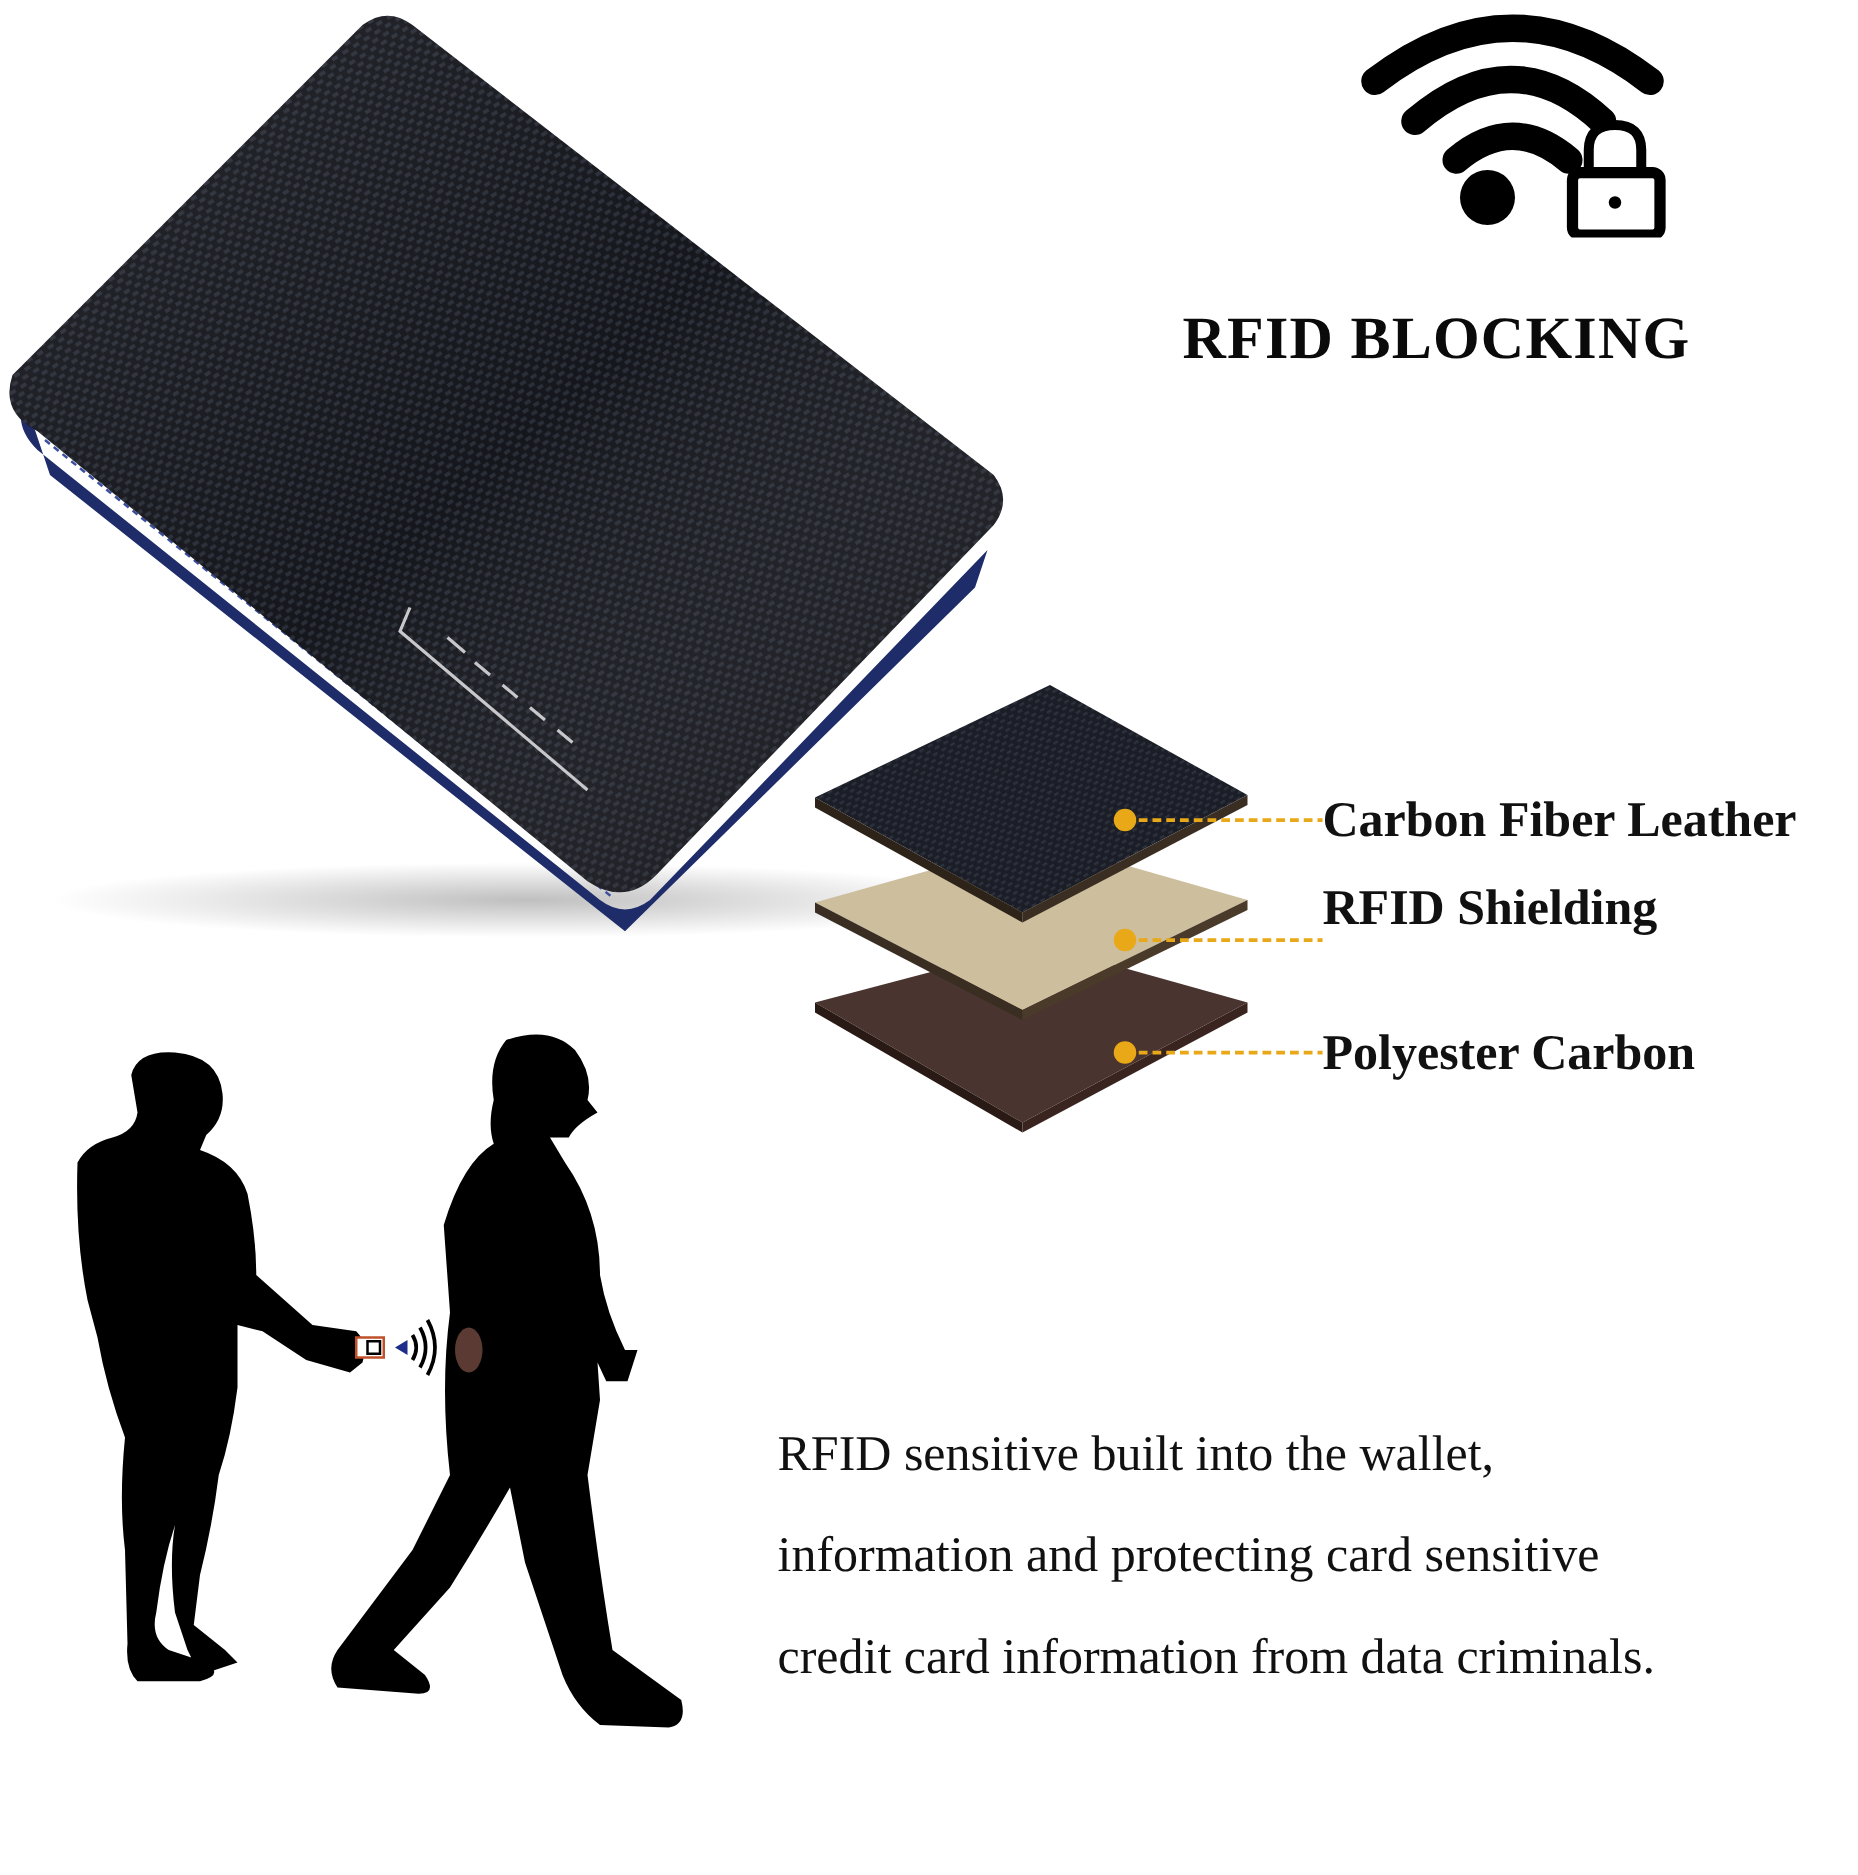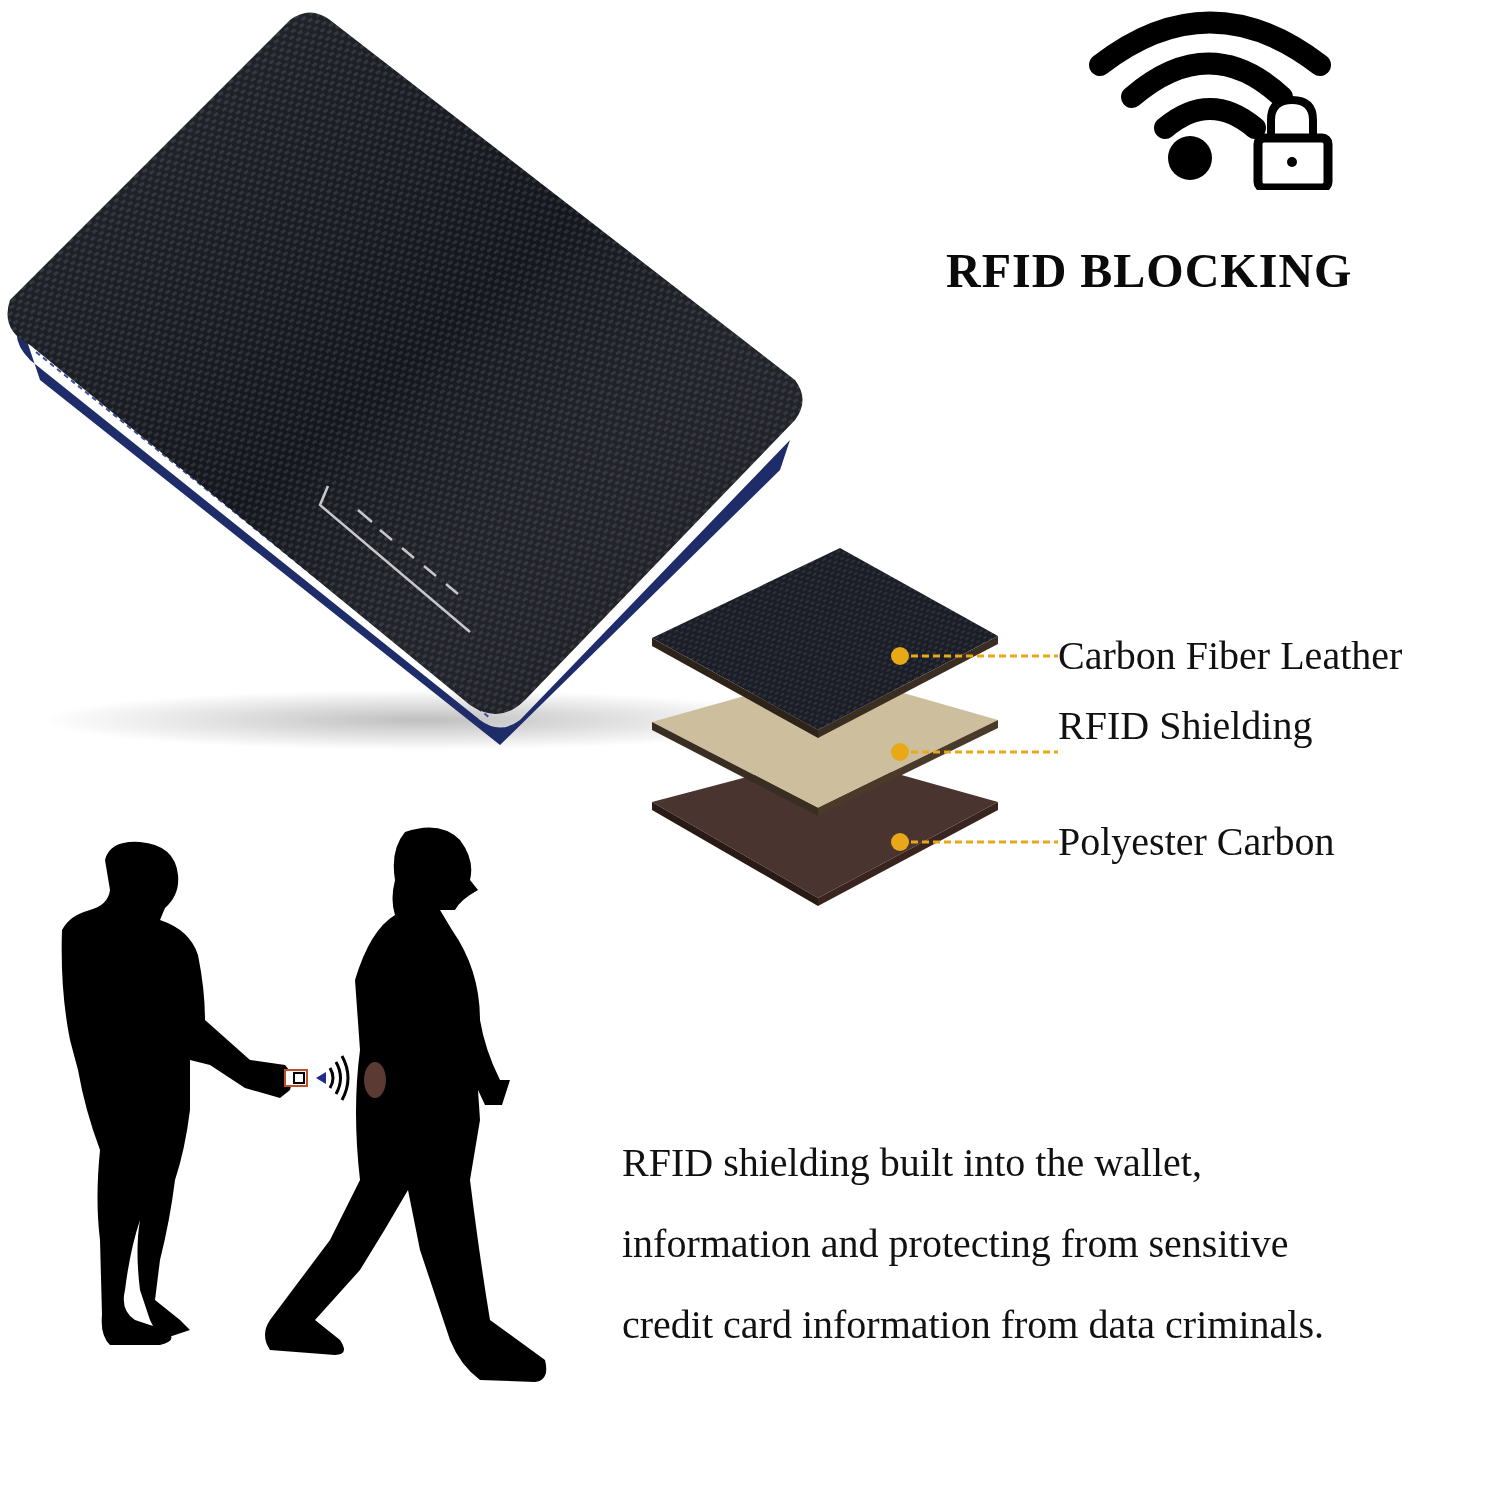--- a/index.html
+++ b/index.html
@@ -2,21 +2,21 @@
 <html><head>
   <meta charset="utf-8">
   <style>
     html, body { margin:0; padding:0; background:#ffffff; }
     body { width:1486px; height:1500px; position:relative; overflow:hidden; font-family:"Liberation Serif","DejaVu Serif",serif; color:#111; }
     .abs { position:absolute; }
     #wallet-svg { left:0; top:0; width:820px; height:760px; }
     #rfid-icon { left:1080px; top:10px; width:260px; height:180px; }
     .headline { left:946px; top:236px; font-size:48px; font-weight:bold; letter-spacing:1px; line-height:70px; white-space:nowrap; color:#0a0a0a; }
     #layers-svg { left:640px; top:540px; width:420px; height:380px; }
-    .layer-label { font-size:40px; line-height:46px; white-space:nowrap; color:#111; }
+    .layer-label { font-size:40px; line-height:46px; white-space:nowrap; color:#111;font-weight:bold; }
     #label-1 { left:1058px; top:633px; }
     #label-2 { left:1058px; top:703px; }
     #label-3 { left:1058px; top:819px; }
     #people-svg { left:40px; top:820px; width:520px; height:680px; }
     .desc { left:622px; top:1122px; width:864px; font-size:40px; line-height:81px; color:#111; }
     .desc-line { display:block; white-space:nowrap; }
   </style>
 </head>
 <body>
 
@@ -127,16 +127,16 @@
   </g>
   <path d="M276 258 L286 252 L286 264 Z" fill="#1e2d8a"></path>
 
   <g fill="#000">
     <path d="M365 12 Q400 0 420 20 Q435 40 430 60 L438 70 Q420 80 415 90 L400 90 L412 110 Q440 150 440 200 Q445 230 460 260 L470 260 L462 285 L445 285 L438 270 L440 300 Q435 330 430 360 Q440 440 450 500 L505 540 Q510 560 495 562 L440 560 Q420 545 410 520 L380 430 L368 370 Q345 410 320 450 L275 500 L300 520 Q310 535 295 535 L230 530 Q220 515 230 500 L290 420 L320 360 Q312 290 320 230 L315 160 Q330 110 355 95 Q350 80 355 60 Q350 30 365 12 Z"></path>
   </g>
   <ellipse cx="335" cy="260" rx="11" ry="18" fill="#5a3a32"></ellipse>
 </svg>
 
 <div class="abs desc">
-  <span class="desc-line">RFID shielding built into the wallet,</span>
-  <span class="desc-line">information and protecting from sensitive</span>
+  <span class="desc-line">RFID sensitive built into the wallet,</span>
+  <span class="desc-line">information and protecting card sensitive</span>
   <span class="desc-line">credit card information from data criminals.</span>
 </div>
 
 </body></html>

